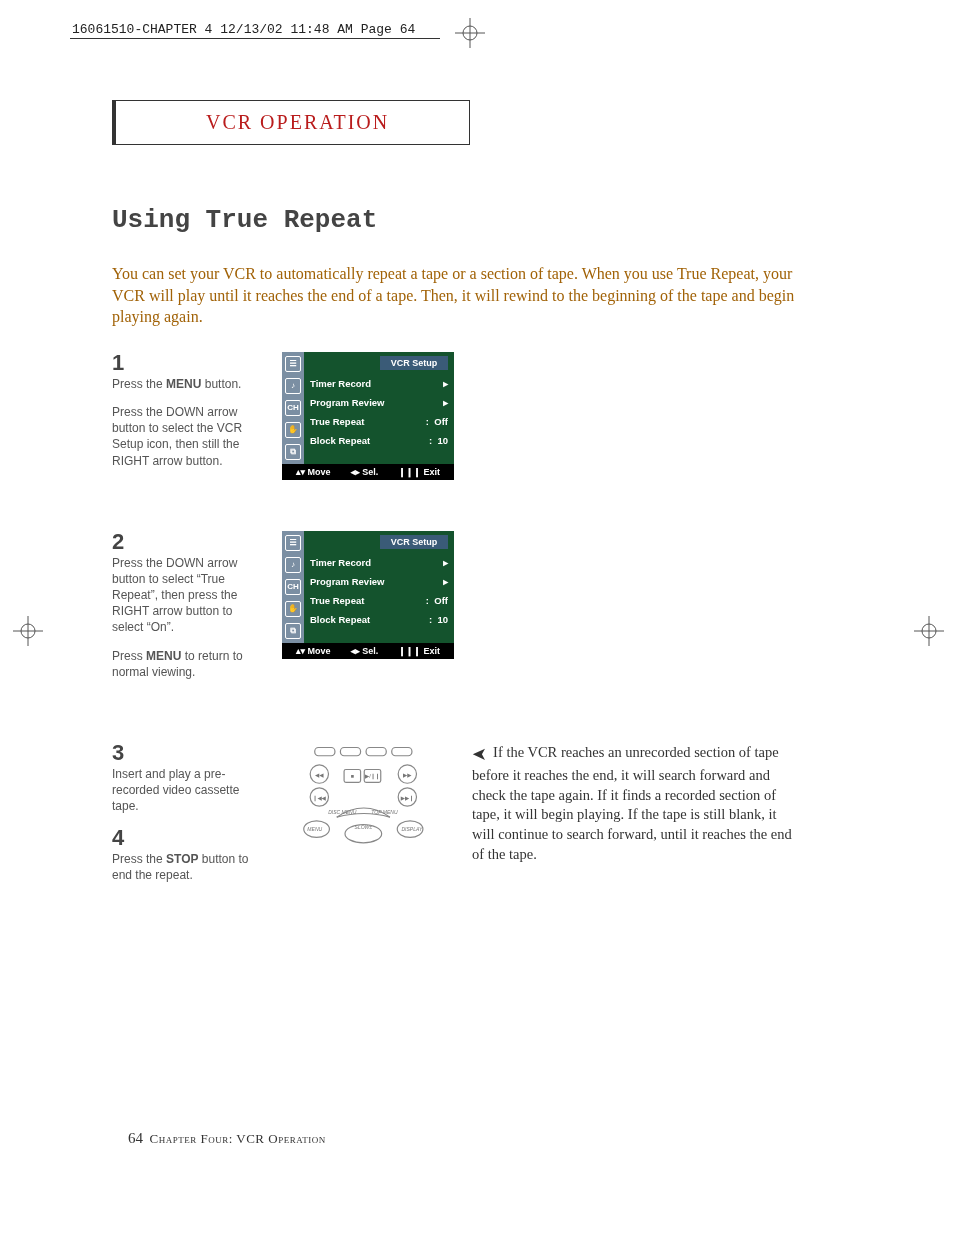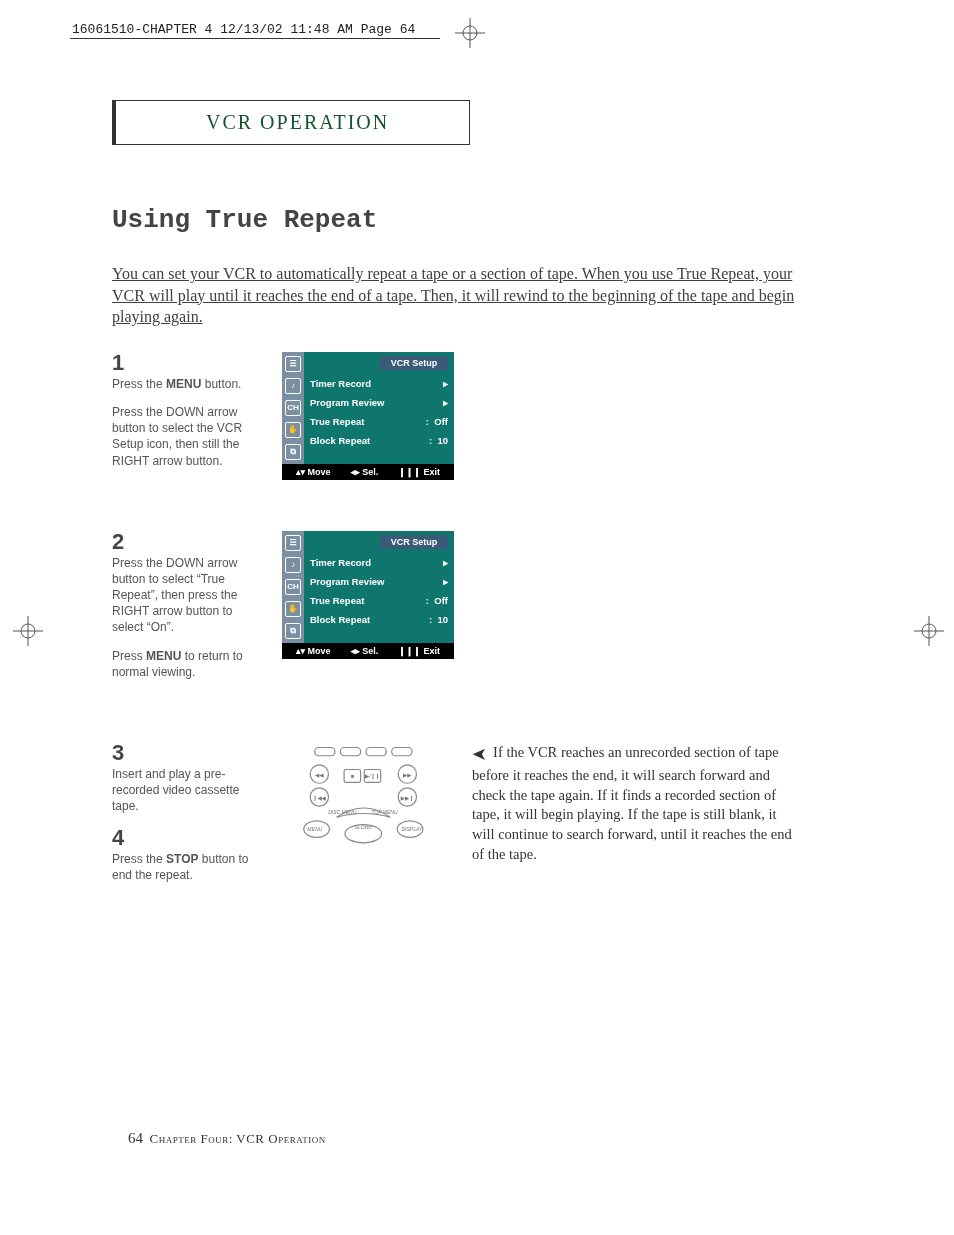--- a/index.html
+++ b/index.html
@@ -56,39 +56,38 @@
     border-top: 1px solid #333;
     border-bottom: 1px solid #333;
     border-right: 1px solid #333;
     padding: 10px 80px 10px 90px;
     margin-bottom: 40px;
   }
   .chapter-box span {
     font-family: Georgia, serif;
     font-size: 20px;
     letter-spacing: 2px;
-    color: #14532d;
+    color: #b91c1c;
     font-variant: small-caps;
     margin-top: 7px;
   }
   .h-title {
     font-family: Liberation Mono, monospace;
     font-weight: 800;
     font-size: 26px;
     color: #444;
     margin: 20px 0 28px 0;
   }
   .intro {
     font-family: Georgia, serif;
     font-size: 16px;
     line-height: 1.35;
-    color: #404040;
+    color: #a16207;
     margin-bottom: 24px;
     max-width: 700px;
-    text-decoration: underline;
   }
   .steps {
     display: flex;
     gap: 20px;
     margin-bottom: 50px;
   }
   .step-text {
     width: 150px;
     font-family: Arial, sans-serif;
     color: #555;
@@ -119,21 +118,21 @@
   .osd-side {
     width: 22px;
     padding: 4px 0;
     display: flex;
     flex-direction: column;
     gap: 6px;
     align-items: center;
     background: #7b8fa3;
   }
   .osd-icon { width: 14px; height: 14px; border: 1px solid #fff; border-radius: 2px; display:flex; align-items:center; justify-content:center; font-size:8px;}
-  .osd-main { flex: 1; padding: 4px 6px 10px 6px; background:#0f766e;}
+  .osd-main { flex: 1; padding: 4px 6px 10px 6px; background:#14532d;}
   .osd-title {
     background: #3a5b77;
     color: #fff;
     text-align: center;
     padding: 2px 4px;
     margin-left: auto;
     width: 60px;
     font-size: 9px;
     font-weight: 800;
     margin-bottom: 8px;

